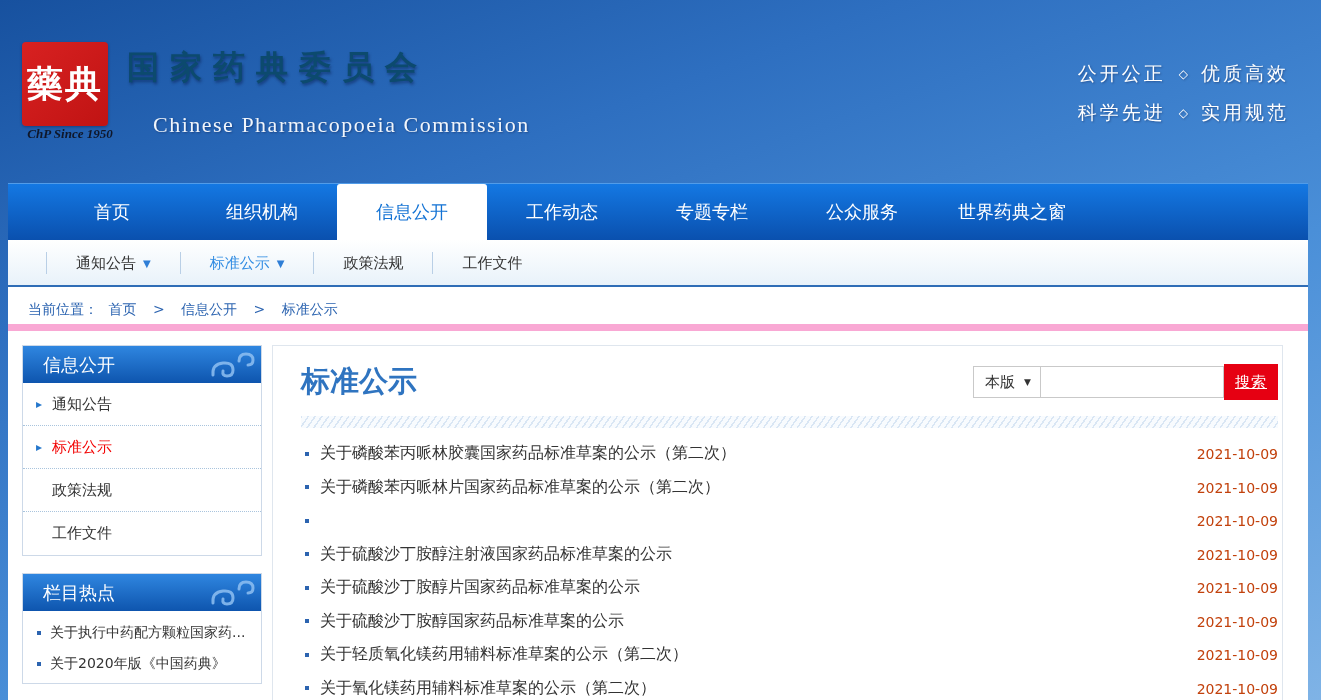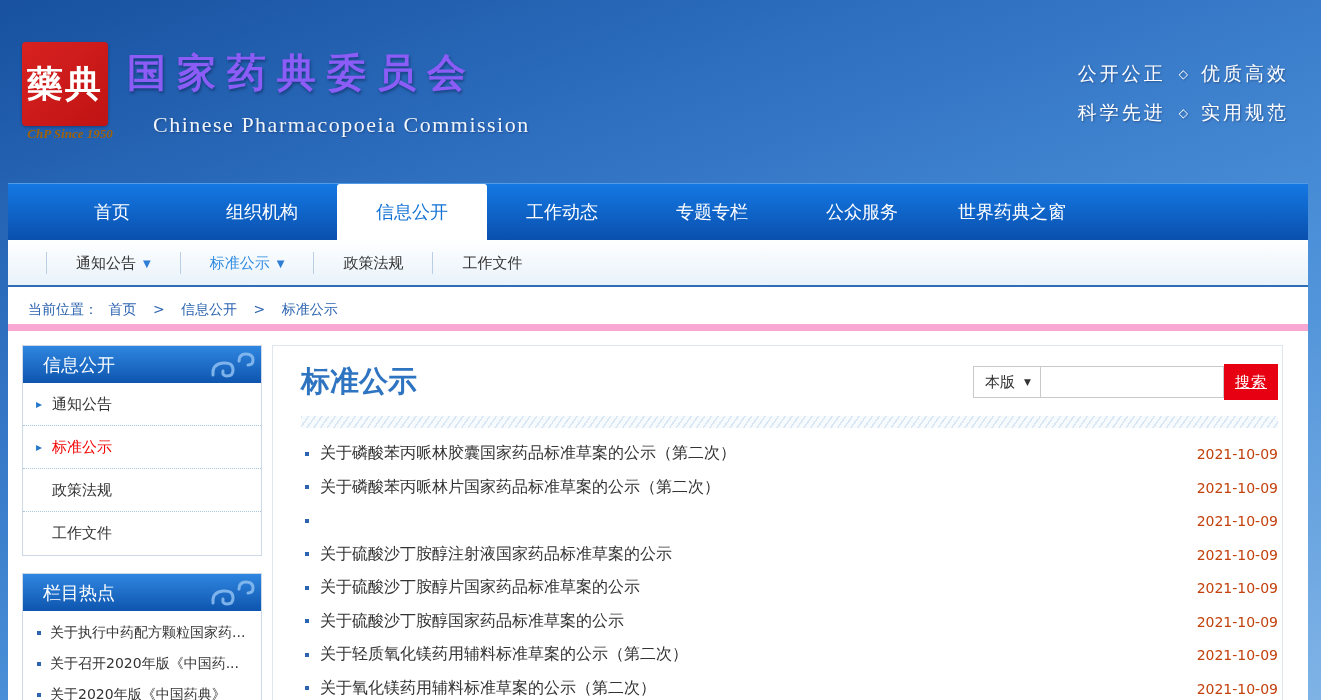--- a/index.html
+++ b/index.html
@@ -18,24 +18,24 @@
     background:linear-gradient(135deg,#d82121,#c01313);
     border-radius:4px; display:flex; align-items:center; justify-content:center;
     box-shadow:0 1px 3px rgba(0,0,40,.35);
   }
   .logo-seal span {
     color:#fff; font-size:36px; font-weight:bold; letter-spacing:2px;
     font-family:"DejaVu Serif","Liberation Serif",serif;
   }
   .logo-caption {
     position:absolute; left:14px; top:126px; width:112px; text-align:center;
-    color:#a16207; font:italic bold 13px "Liberation Serif","DejaVu Serif",serif;
+    color:#0f172a; font:italic bold 13px "Liberation Serif","DejaVu Serif",serif;
   }
   .site-title {
-    position:absolute; left:127px; top:46px; color:#8b5cf6; font-size:39px; font-weight:bold;
+    position:absolute; left:127px; top:46px; color:#0c4a6e; font-size:32px; font-weight:bold;
     letter-spacing:11px; text-shadow:1px 2px 3px rgba(0,10,50,.4); white-space:nowrap;
   }
   .site-subtitle {
     position:absolute; left:129px; top:112px; color:#f0f5fb; font-size:22px;
     font-family:"Liberation Serif","DejaVu Serif",serif; letter-spacing:1.5px;
     text-shadow:1px 1px 2px rgba(0,10,50,.35);
     margin-left:24px;
   }
   .slogans {
     position:absolute; right:32px; top:54px; text-align:right; color:#fff;
@@ -201,21 +201,20 @@
     <div class="side-box">
       <div class="side-head">
         <span>栏目热点</span>
         <svg class="cloud-decor" width="46" height="28" viewBox="0 0 46 28">
           <path d="M4 24 q-1 -11 10 -12 q10 -1 10 7 q0 6 -6 6 q-5 0 -4 -5" stroke="#8fc0f2" stroke-width="3" fill="none" stroke-linecap="round"></path>
           <path d="M30 10 q0 -7 7 -7 q7 0 7 6 q0 5 -5 5" stroke="#8fc0f2" stroke-width="3" fill="none" stroke-linecap="round"></path>
         </svg>
       </div>
       <div class="hot-list">
         <a class="hot-item"><span class="hot-bullet"></span><span>关于执行中药配方颗粒国家药...</span></a>
-        <a class="hot-item"><span class="hot-bullet"></span><span>关于召开2020年版《中国药...</span></a>
         <a class="hot-item"><span class="hot-bullet"></span><span>关于2020年版《中国药典》</span></a>
       </div>
     </div>
   </aside>
 
   <section class="main-panel">
     <div class="panel-head">
       <h1 class="panel-title">标准公示</h1>
       <div class="search-bar">
         <div class="search-select">

